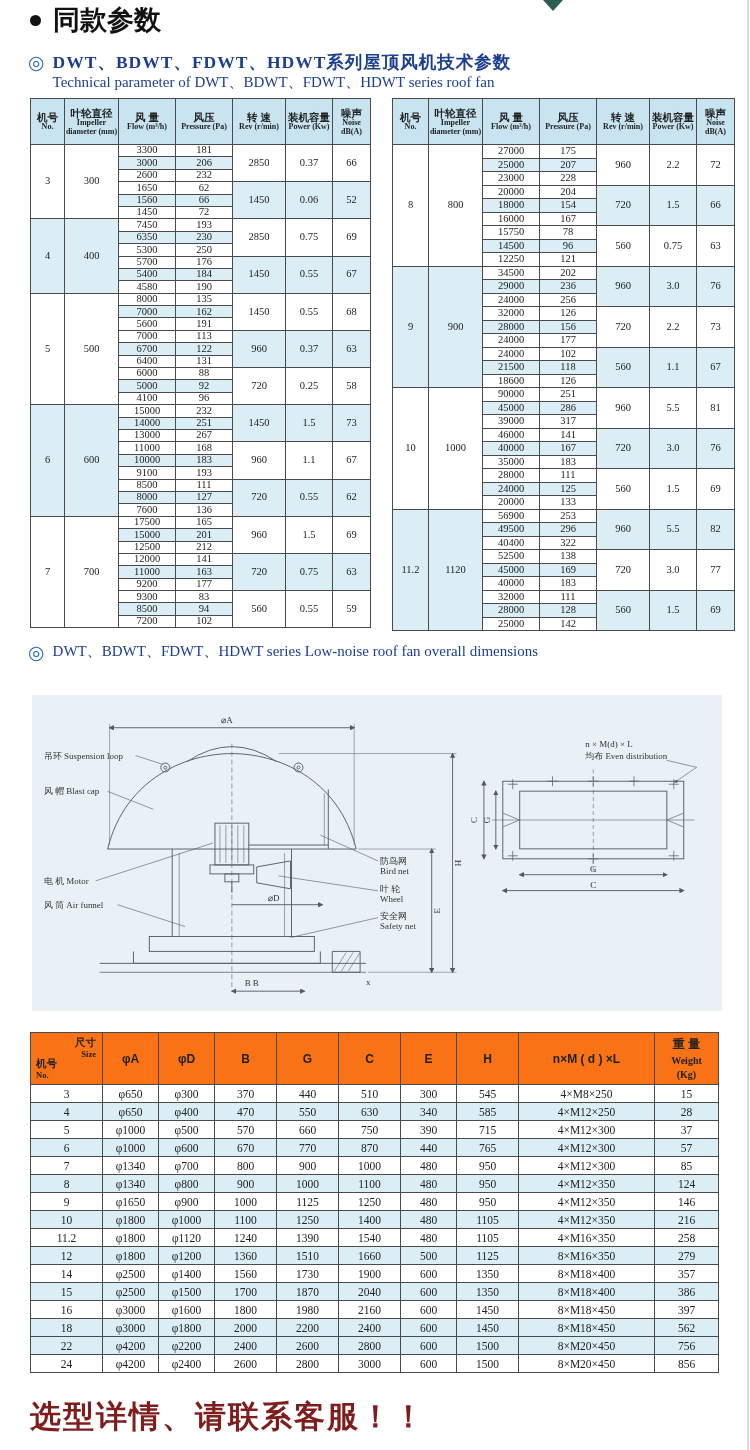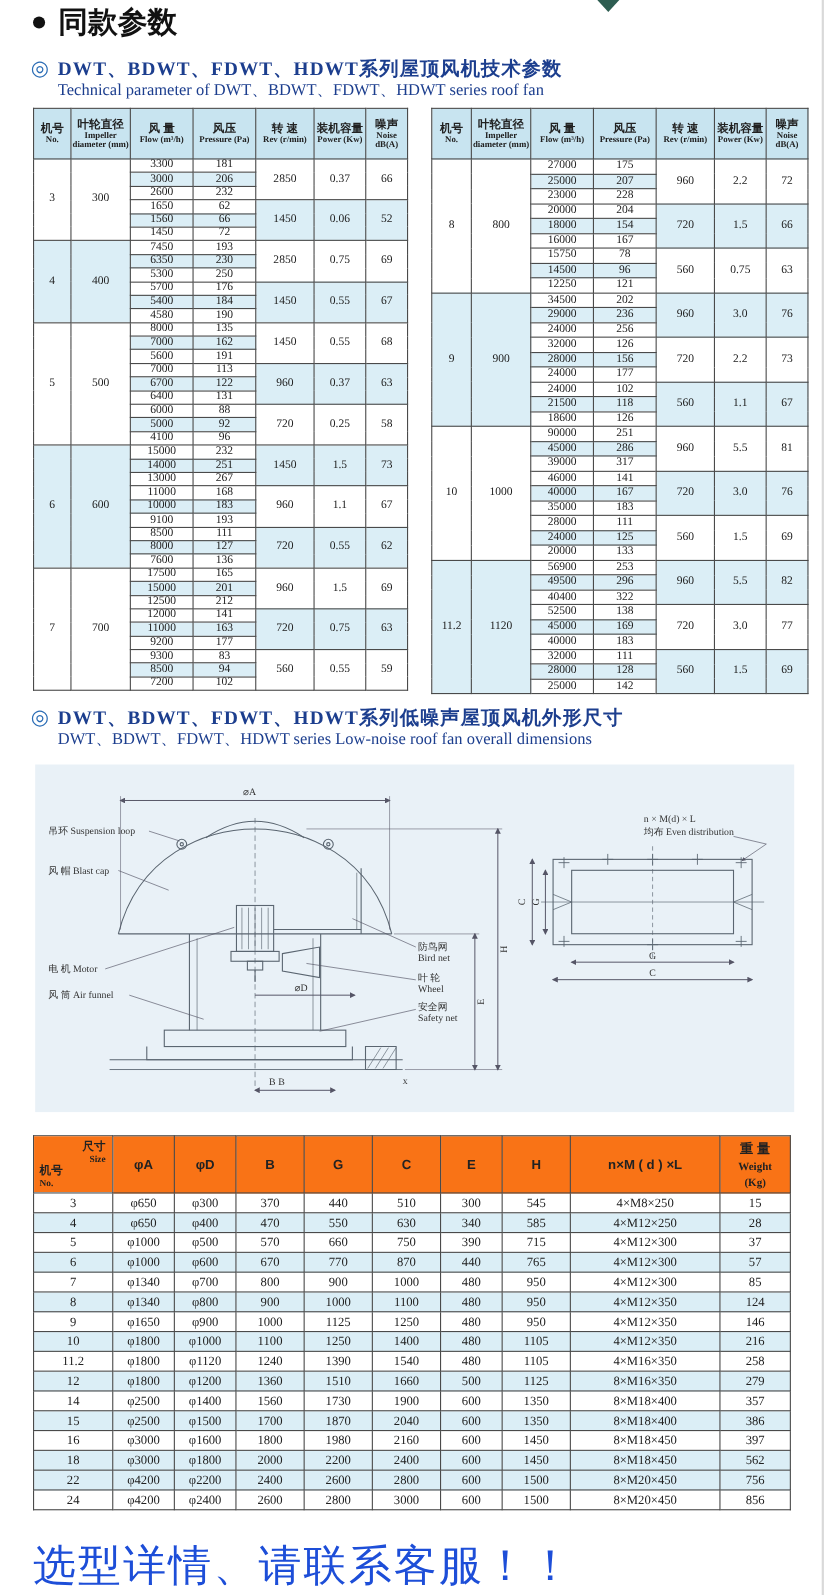--- a/index.html
+++ b/index.html
@@ -49,21 +49,21 @@
   .dim tbody tr{height:18px;}
   .dim td{font-family:"Liberation Serif",serif;font-size:11.5px;}
   .dim .stripe td{background:#dbeef6;}
   .diag{position:relative;background-color:#c8e4f0;
     background-image:linear-gradient(to bottom left,rgba(0,0,0,0) 49.5%,#555 49.5%,#555 50.4%,rgba(0,0,0,0) 50.4%);}
   .diag .corner-size{position:absolute;top:4px;right:6px;text-align:right;font-size:10.5px;line-height:11px;}
   .diag .corner-no{position:absolute;bottom:3px;left:5px;text-align:left;font-size:10.5px;line-height:11px;}
   .diag .en-small{font-family:"Liberation Serif",serif;font-size:8.5px;font-weight:bold;}
   
   .footer{position:absolute;left:30px;top:1396px;font-family:"Liberation Sans",sans-serif;
-    font-weight:normal;font-size:39px;color:#1d4ed8;letter-spacing:2px;white-space:nowrap;}
+    font-weight:bold;font-size:31px;color:#7f1d1d;letter-spacing:2px;white-space:nowrap;}
 </style>
 </head>
 <body>
 
 <div class="right-edge"></div>
 <div class="top-marker"></div>
 
 <div class="page-header">
   <span class="bullet-dot"></span>
   <span>同款参数</span>
@@ -558,21 +558,20 @@
       <tr>
         <td>25000</td>
         <td>142</td>
       </tr>
     </tbody>
 </table>
 
 <div class="section s2">
   <span class="marker">◎</span>
   <div>
-    <div class="t-zh">DWT、BDWT、FDWT、HDWT系列低噪声屋顶风机外形尺寸</div>
     <div class="t-en">DWT、BDWT、FDWT、HDWT series Low-noise roof fan overall dimensions</div>
   </div>
 </div>
 
 <div class="diagram">
   <svg class="sv-left" width="430" height="310" viewBox="0 0 430 310">
     <defs>
       <marker id="arr" viewBox="0 0 10 10" refX="8" refY="5" markerWidth="6" markerHeight="6" orient="auto-start-reverse">
           <path d="M0,0 L10,5 L0,10 z" fill="#556"></path>
         </marker>

